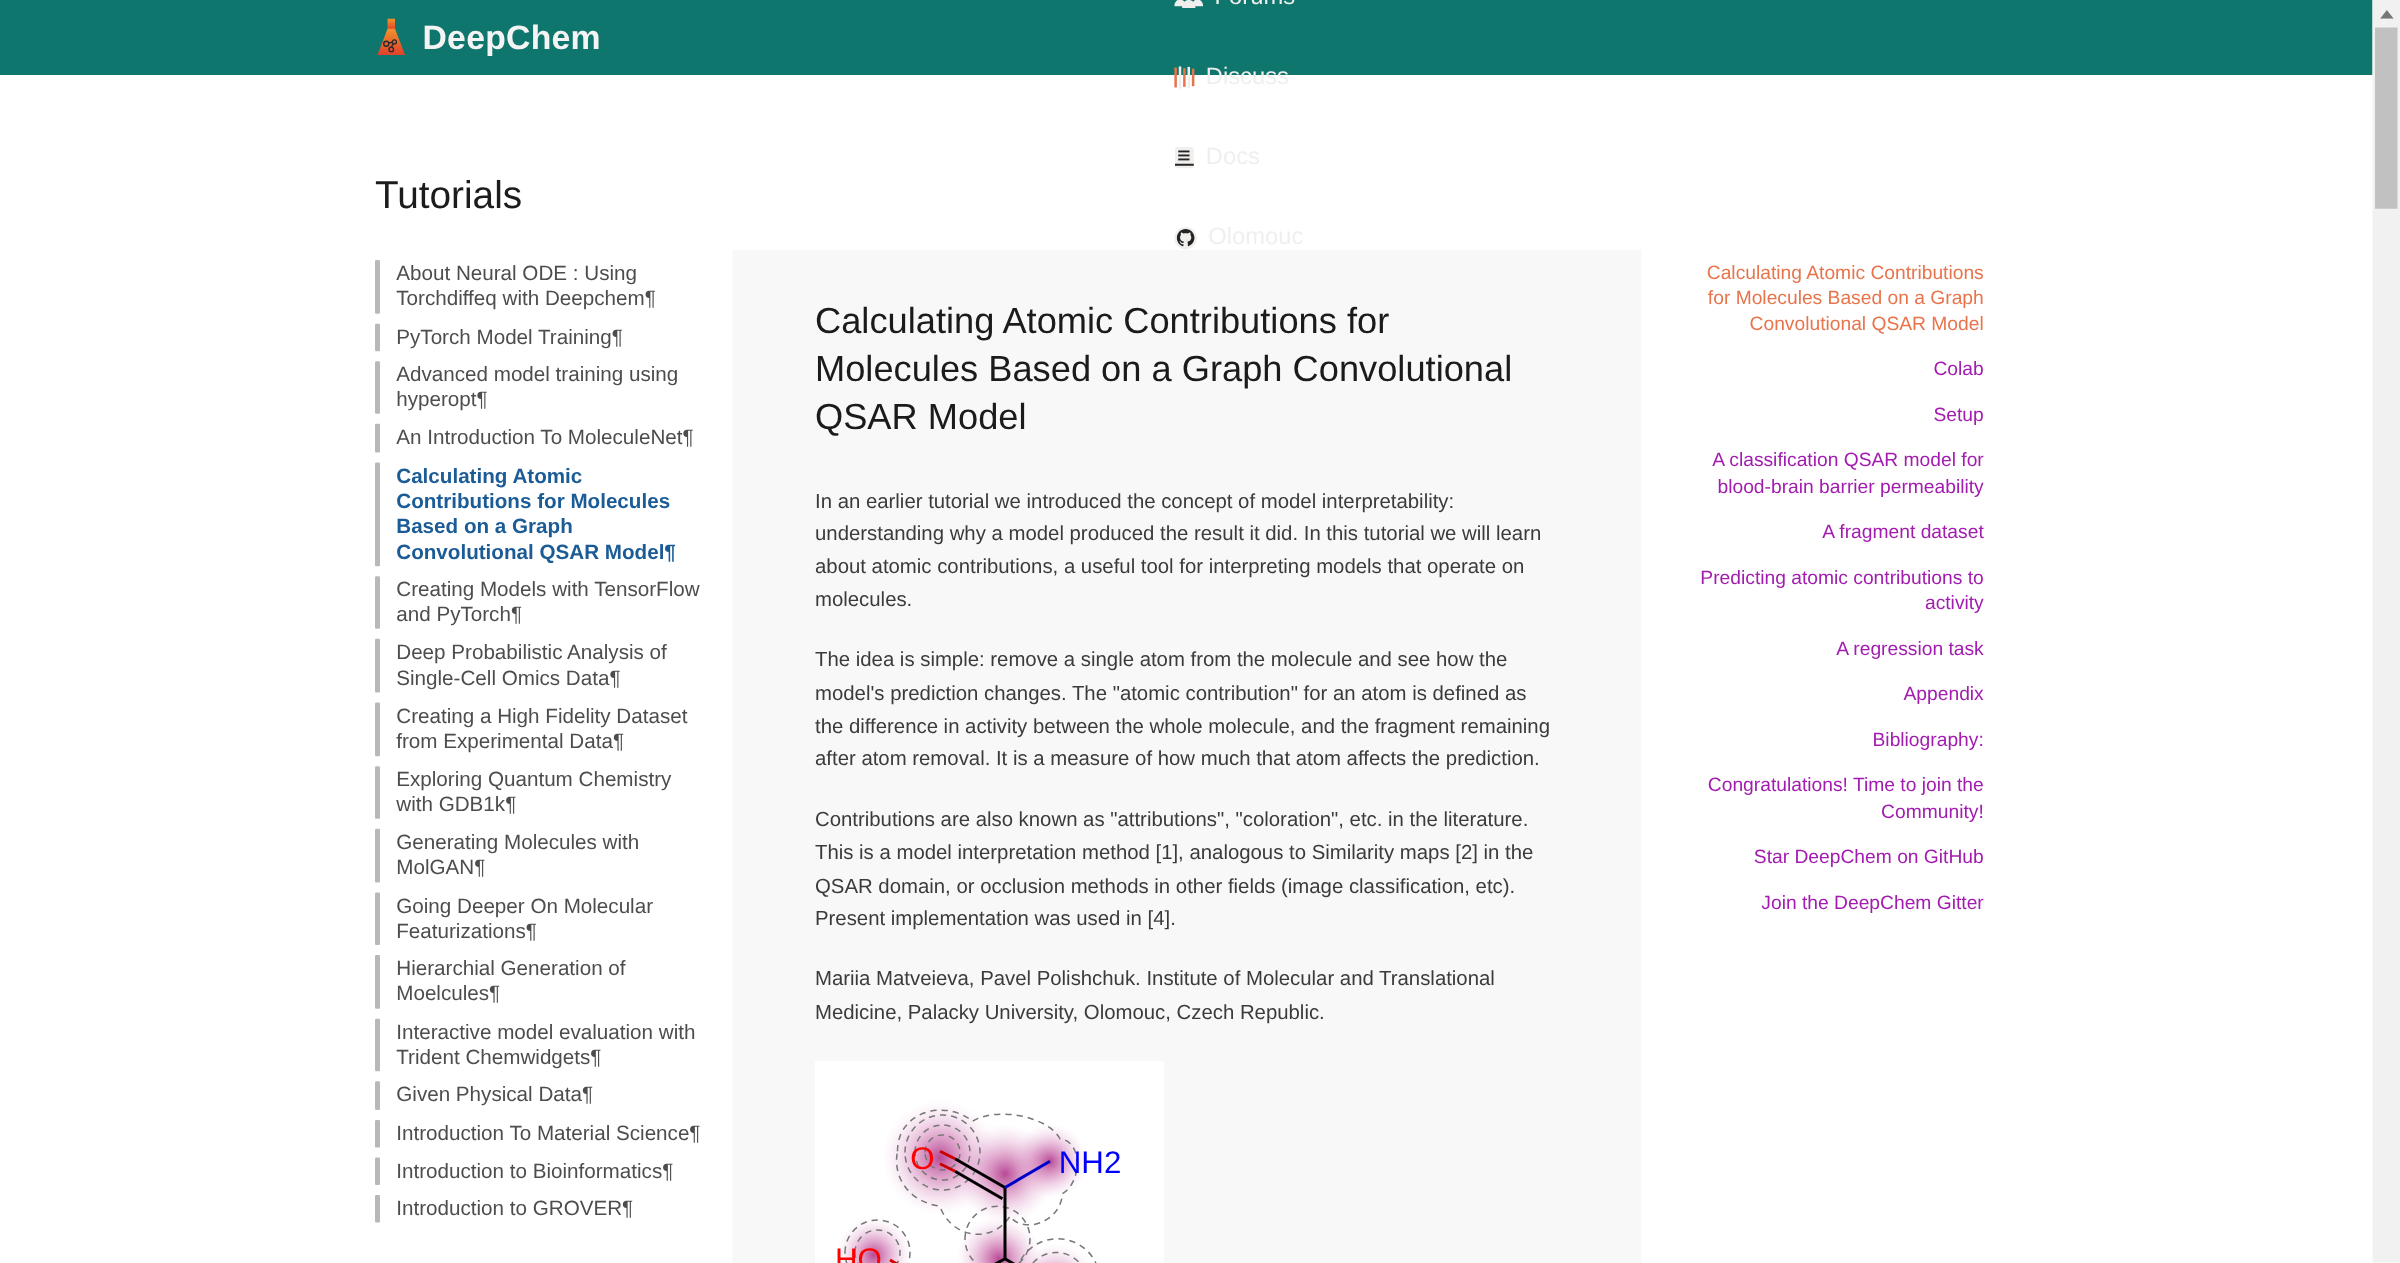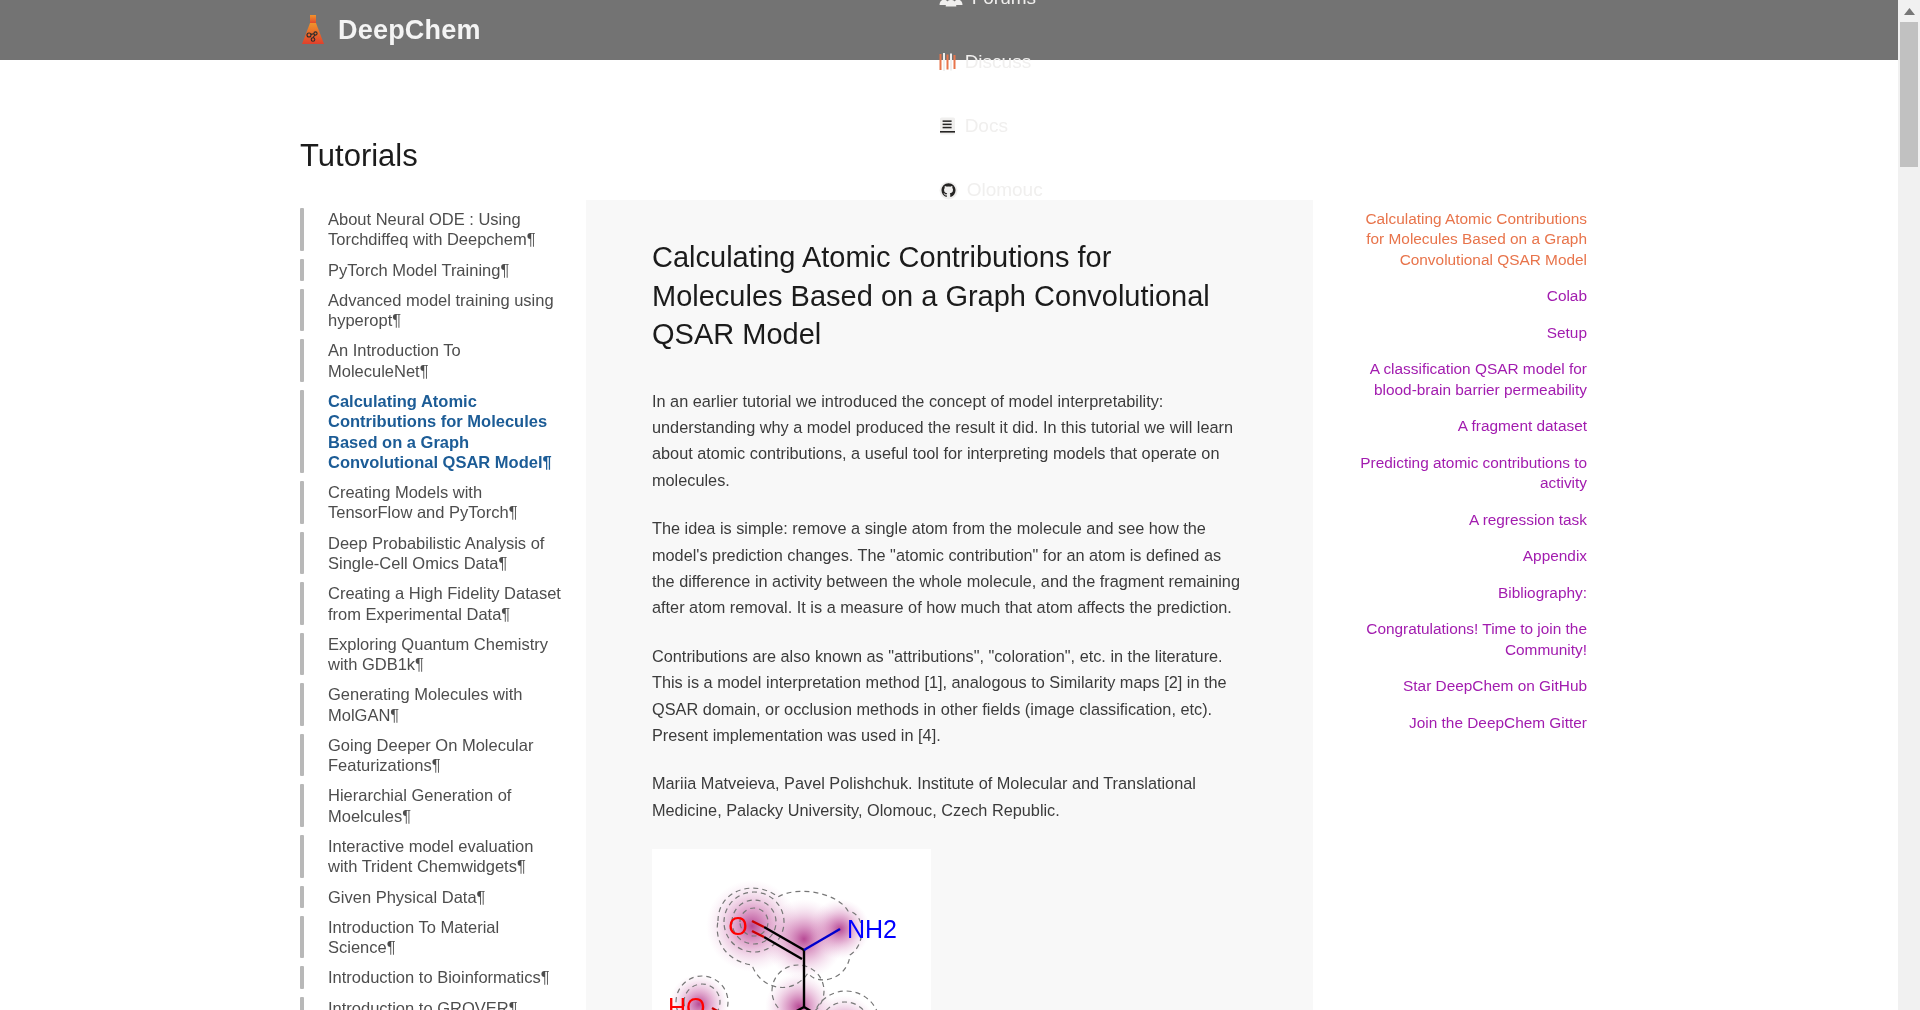--- a/index.html
+++ b/index.html
@@ -8,21 +8,21 @@
     width: 1920px; height: 1010px;
     overflow: hidden;
     background: #ffffff;
     font-family: "Liberation Sans", sans-serif;
   }
 
   
   .topbar {
     position: absolute; top: 0; left: 0;
     width: 1898px; height: 60px;
-    background: #737373;
+    background: #0f766e;
     display: flex; align-items: center;
   }
   .brand {
     display: flex; align-items: center;
     margin-left: 300px;
     gap: 12px;
   }
   .flask-icon { width: 26px; height: 32px; display: block; }
   .brand-name {
     color: #f4f4f4;
@@ -73,21 +73,21 @@
     margin-bottom: 8px;
     cursor: pointer;
   }
   .nav-bar {
     width: 4px;
     background: #b8b8b8;
     flex: 0 0 4px;
     border-radius: 1px;
   }
   .nav-label {
-    padding-left: 24px;
+    padding-left: 13px;
     font-size: 16.5px;
     line-height: 1.23;
     color: #4d4d4d;
     padding-top: 1px;
     padding-bottom: 1px;
   }
   .nav-item.active .nav-bar { background: #b8b8b8; }
   .nav-item.active .nav-label {
     color: #1c5c96;
     font-weight: bold;

